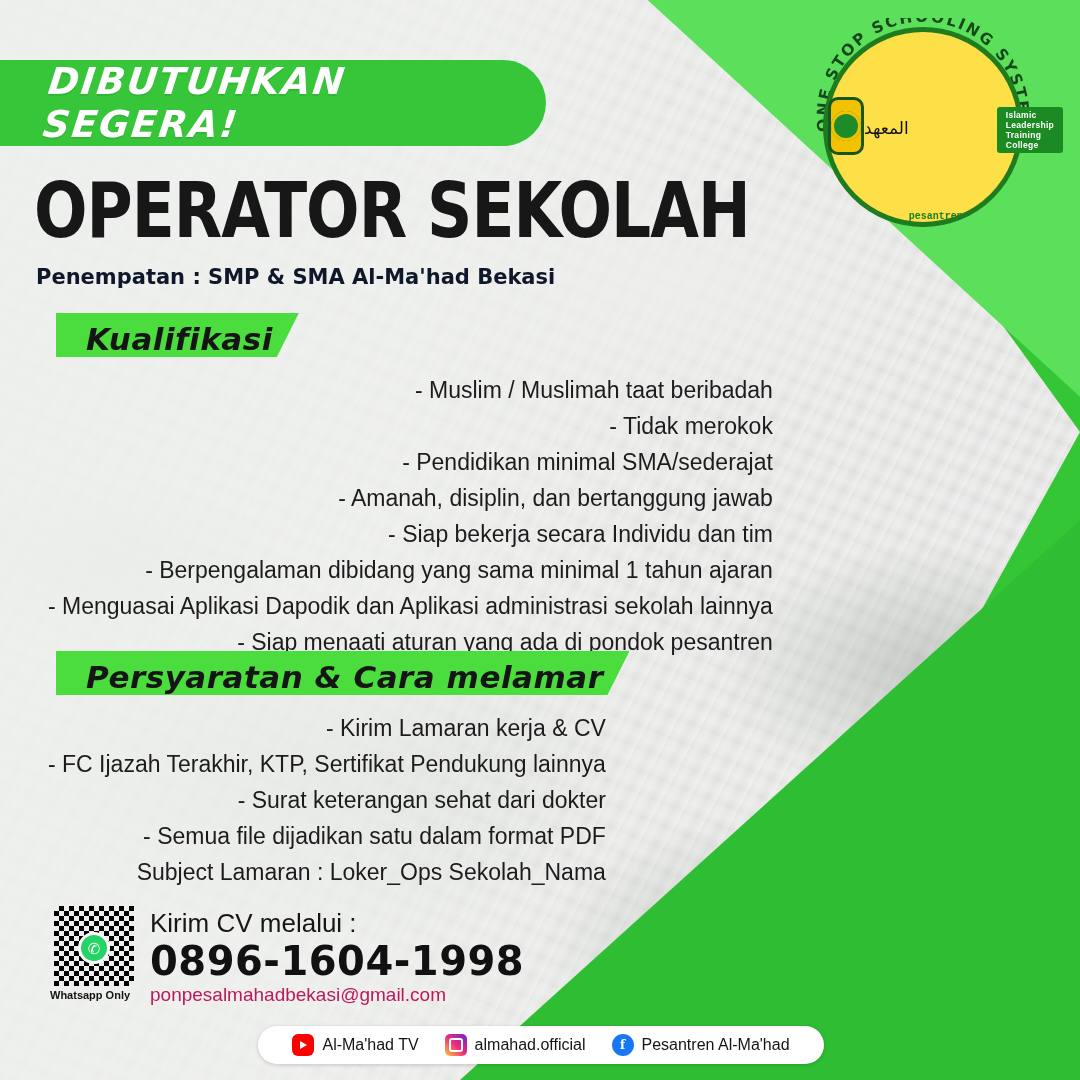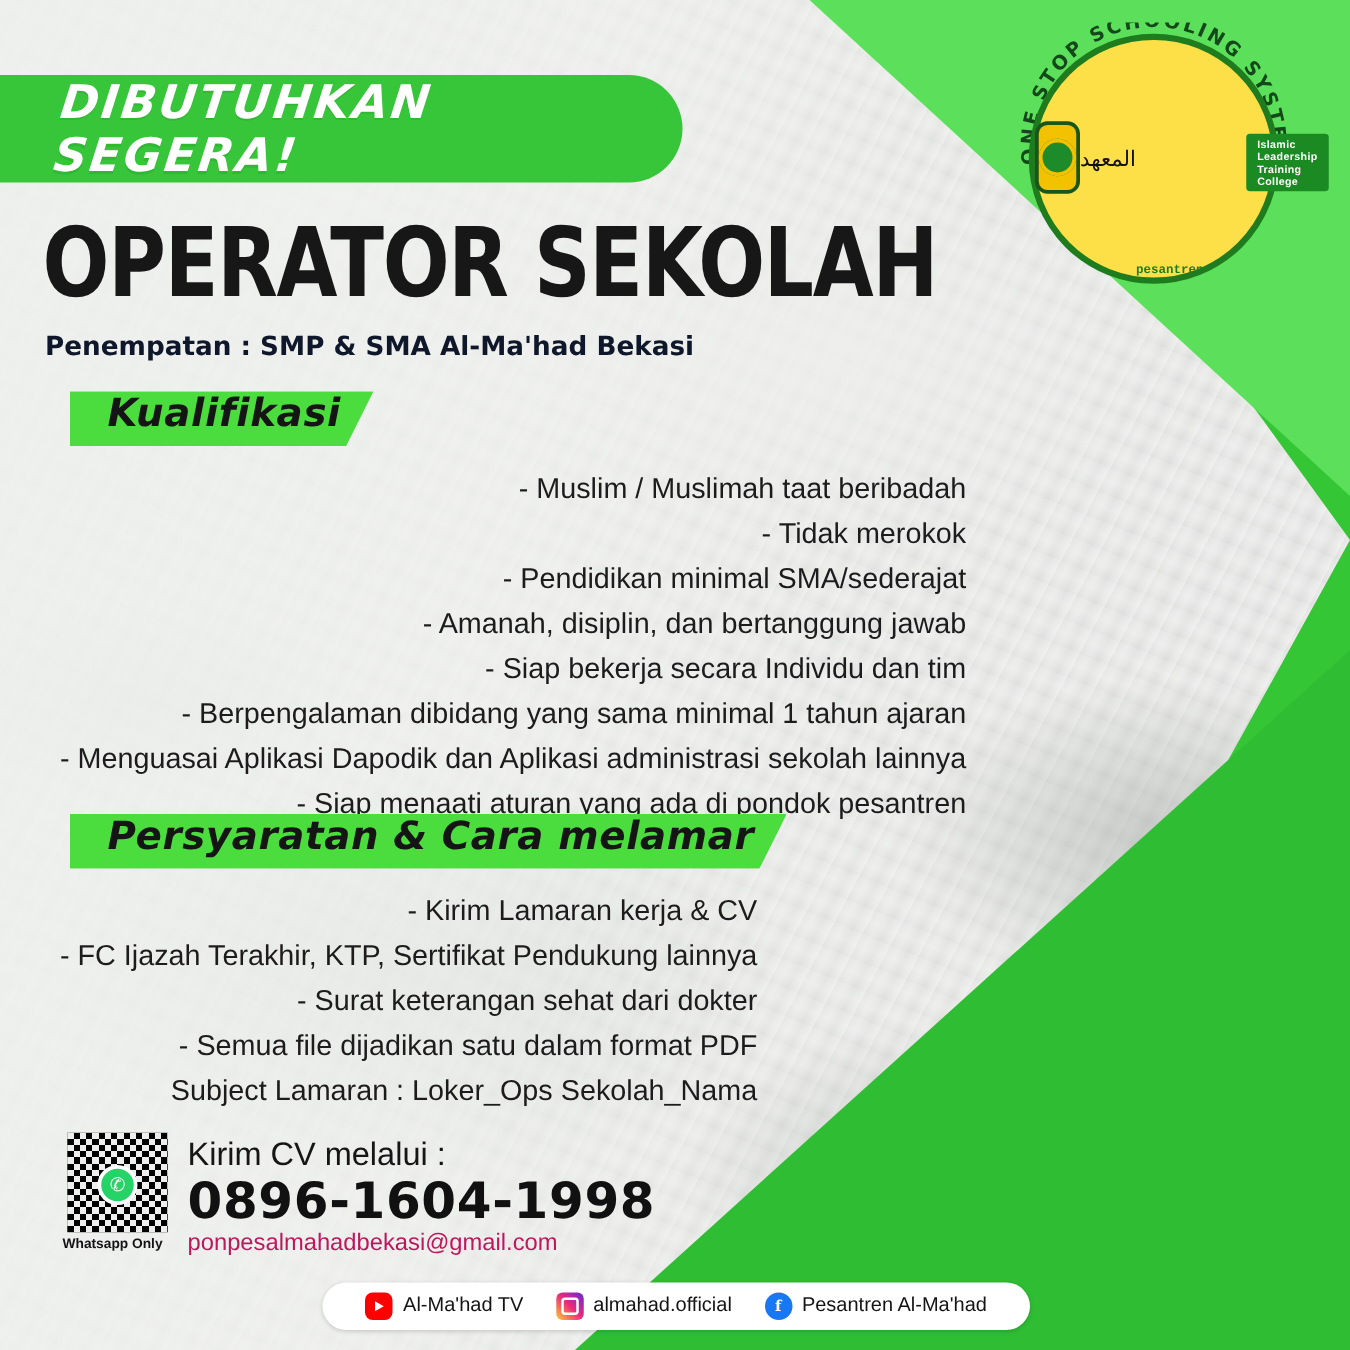--- a/index.html
+++ b/index.html
@@ -93,21 +93,21 @@
     font-weight: 700;
     font-size: 21px;
     color: #0f172a;
   }
 
   
   .sec-banner {
     position: absolute;
     height: 44px;
     background: #4bdc3e;
-    display: flex; align-items: flex-start;
+    display: flex; align-items: flex-end;
     padding: 0 26px 0 30px;
     clip-path: polygon(0 0, 100% 0, calc(100% - 22px) 100%, 0 100%);
   }
   .sec-banner span {
     font-family: "DejaVu Sans", sans-serif;
     font-weight: 700;
     font-style: italic;
     font-size: 31px;
     color: #151515;
     letter-spacing: 0.5px;

